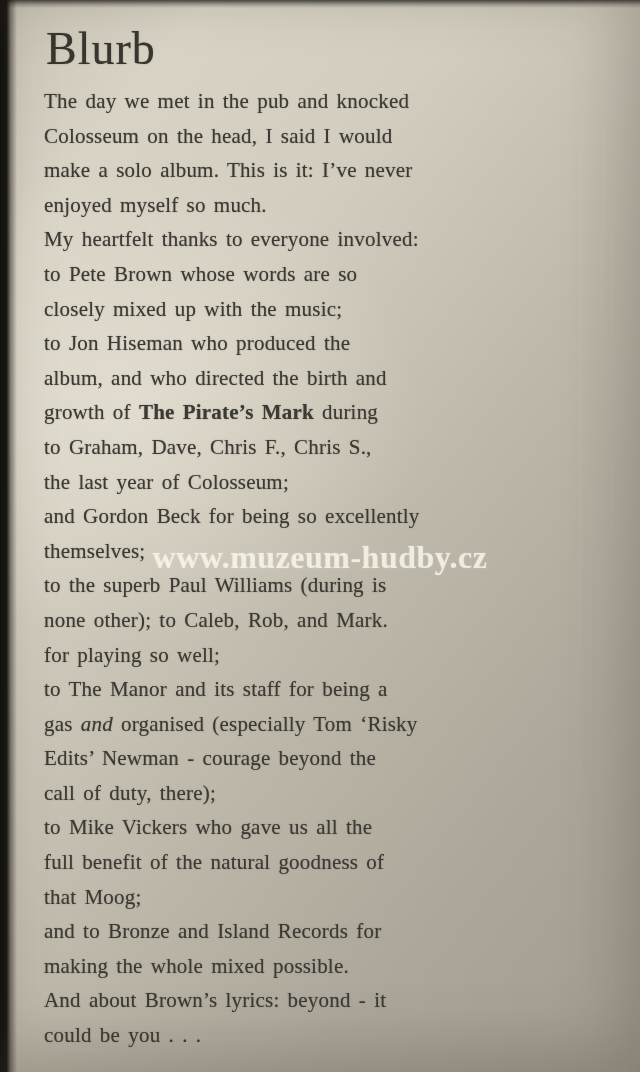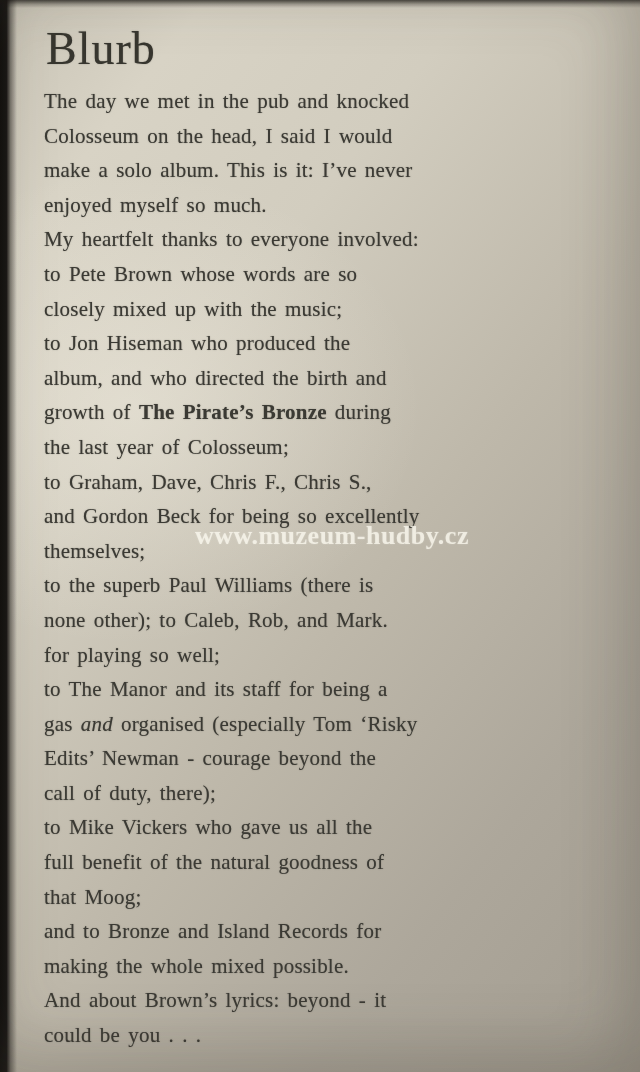--- a/index.html
+++ b/index.html
@@ -44,55 +44,54 @@
     font-size: 21px;
     line-height: 34.6px;
     white-space: nowrap;
     word-spacing: 0.13em;
     letter-spacing: 0.2px;
   }
   .line .b { font-weight: bold; }
   .line .i { font-style: italic; text-align: right; }
   .watermark {
     position: absolute;
-    top: 521px;
+    top: 539px;
     left: 50%;
     transform: translateX(-50%);
-    font-size: 26px;
+    font-size: 32px;
     font-weight: bold;
     letter-spacing: 0.5px;
     color: rgba(249,246,236,0.78);
     text-shadow: 0 0 2px rgba(255,255,252,0.3);
     white-space: nowrap;
     pointer-events: none;
-    margin-left: 12px;
   }
 </style>
 </head>
 <body>
 
 <div class="photo">
   <div class="content">
     <h1 class="heading">Blurb</h1>
     <div id="body-lines">
         <div class="line"><span>The day we met in the pub and knocked</span></div>
         <div class="line"><span>Colosseum on the head, I said I would</span></div>
         <div class="line"><span>make a solo album. This is it: I’ve never</span></div>
         <div class="line"><span>enjoyed myself so much.</span></div>
         <div class="line"><span>My heartfelt thanks to everyone involved:</span></div>
         <div class="line"><span>to Pete Brown whose words are so</span></div>
         <div class="line"><span>closely mixed up with the music;</span></div>
         <div class="line"><span>to Jon Hiseman who produced the</span></div>
         <div class="line"><span>album, and who directed the birth and</span></div>
-        <div class="line"><span>growth of </span><span class="b">The Pirate’s Bronze</span><span> during</span></div>
+        <div class="line"><span>growth of </span><span class="b">The Pirate’s Mark</span><span> during</span></div>
+        <div class="line"><span>to Graham, Dave, Chris F., Chris S.,</span></div>
         <div class="line"><span>the last year of Colosseum;</span></div>
-        <div class="line"><span>to Graham, Dave, Chris F., Chris S.,</span></div>
         <div class="line"><span>and Gordon Beck for being so excellently</span></div>
         <div class="line"><span>themselves;</span></div>
-        <div class="line"><span>to the superb Paul Williams (there is</span></div>
+        <div class="line"><span>to the superb Paul Williams (during is</span></div>
         <div class="line"><span>none other); to Caleb, Rob, and Mark.</span></div>
         <div class="line"><span>for playing so well;</span></div>
         <div class="line"><span>to The Manor and its staff for being a</span></div>
         <div class="line"><span>gas </span><span class="i">and</span><span> organised (especially Tom ‘Risky</span></div>
         <div class="line"><span>Edits’ Newman - courage beyond the</span></div>
         <div class="line"><span>call of duty, there);</span></div>
         <div class="line"><span>to Mike Vickers who gave us all the</span></div>
         <div class="line"><span>full benefit of the natural goodness of</span></div>
         <div class="line"><span>that Moog;</span></div>
         <div class="line"><span>and to Bronze and Island Records for</span></div>

